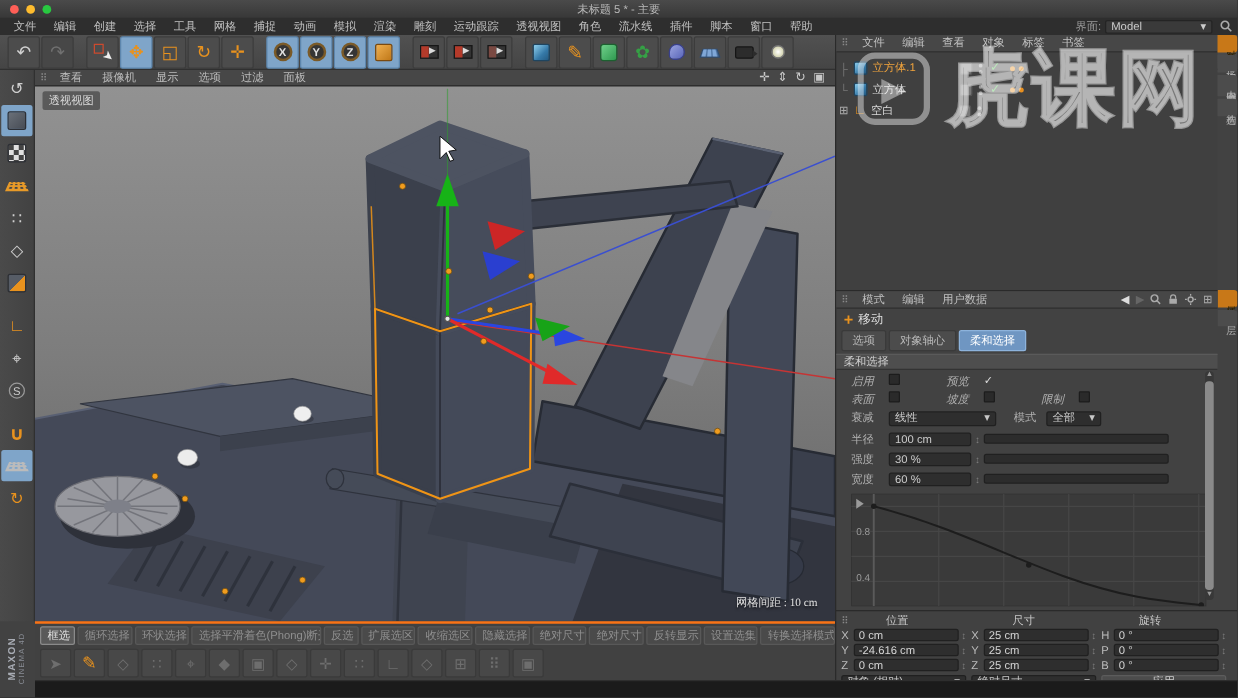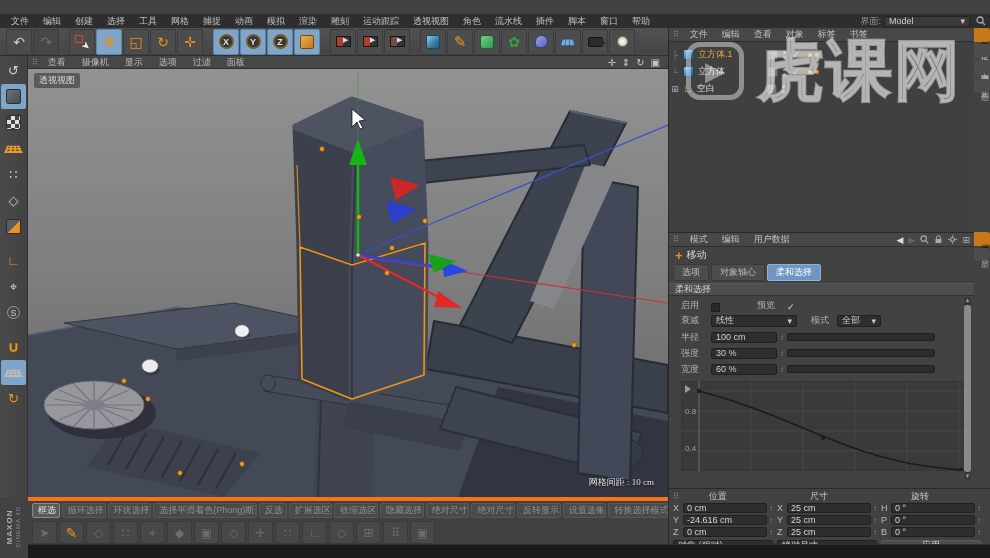--- a/index.html
+++ b/index.html
@@ -69,21 +69,21 @@
   .vpmenu{height:13px;background:#474747;border-bottom:1px solid #2e2e2e;display:flex;align-items:center;padding:0 4px;color:#bbb;}
   .vpmenu .mi{padding:0 8px;}
   .vpmenu .grip{color:#8a8a8a;margin-right:2px;font-size:8px;}
   .vpmenu .spacer{flex:1}
   .vpctl{display:flex;gap:6px;margin-right:4px;color:#c8c8c8;font-size:10px;}
   .vpcanvas{position:relative;width:640px;height:428px;overflow:hidden;}
   .vplabel{position:absolute;left:6px;top:4px;background:rgba(62,62,62,.65);color:#d8d8d8;padding:1px 5px;border-radius:2px;}
   .gridlabel{position:absolute;right:14px;bottom:8px;color:#e2e2e2;text-shadow:0 1px 2px rgba(0,0,0,.7);font-family:Liberation Serif, serif;}
 
   
-  .cmd{position:absolute;left:28px;top:497px;width:640px;height:47px;background:#414141;border-top:4px solid #f97316;padding:2px 0 0 4px;}
+  .cmd{position:absolute;left:28px;top:497px;width:640px;height:47px;background:#414141;border-top:2px solid #f97316;padding:2px 0 0 4px;}
   .cmd-row1{display:flex;gap:2px;height:15px;}
   .cmd-row1 .btn{background:#4a4a4a;border:1px solid #585858;border-radius:2px;color:#8f8f8f;padding:0 5px;display:flex;align-items:center;white-space:nowrap;overflow:hidden;}
   .cmd-row1 .btn:first-child{background:#5a5a5a;border-color:#8a8a8a;color:#e2e2e2;}
   .cmd-row2{display:flex;gap:2px;margin-top:3px;}
   .cmd-row2 .ibtn{width:25px;height:23px;background:#484848;border:1px solid #3a3a3a;border-radius:2px;display:flex;align-items:center;justify-content:center;color:#6e6e6e;font-size:12px;}
   .cmd-row2 .ibtn.pen{color:var(--orange);font-size:14px;}
 
   
   .objmgr{position:absolute;left:668px;top:28px;width:306px;height:204px;background:#404040;border-left:1px solid #2a2a2a;}
   .pmenu{height:14px;background:#474747;border-bottom:1px solid #2e2e2e;display:flex;align-items:center;padding:0 4px;color:#c0c0c0;}
@@ -114,21 +114,21 @@
   .attrmgr{position:absolute;left:668px;top:232px;width:306px;height:256px;background:#424242;border-left:1px solid #2a2a2a;border-top:1px solid #2a2a2a;}
   .tooltitle{height:16px;display:flex;align-items:center;padding-left:6px;color:#ddd;font-size:10px;}
   .tooltitle .plus{color:var(--orange);font-weight:bold;font-size:13px;margin-right:4px;}
   .attr-tabs{display:flex;gap:2px;padding:1px 0 2px 4px;}
   .attr-tabs .tab{background:#4c4c4c;border:1px solid #3a3a3a;border-radius:2px;color:#b8b8b8;padding:1px 8px;}
   .attr-tabs .tab:nth-child(3){background:#6f96c2;border-color:#8db3dc;color:#fff;}
   .sechdr{height:13px;background:#4e4e4e;border-top:1px solid #5a5a5a;border-bottom:1px solid #333;color:#d0d0d0;padding-left:6px;display:flex;align-items:center;}
   .prow{display:flex;align-items:center;height:14px;padding-left:12px;color:#b0b0b0;}
   .plabel{width:30px;}
   .cb{width:9px;height:9px;background:#2a2a2a;border:1px solid #1c1c1c;border-radius:1px;margin-right:4px;}
-  .cbgroup{display:flex;align-items:flex-end;width:76px;}
+  .cbgroup{display:flex;align-items:flex-start;width:76px;font-style:italic;}
   .ck{color:#d8d8d8;font-size:9px;margin-right:4px;}
   .dd{height:12px;background:#2e2e2e;border:1px solid #202020;border-radius:2px;color:#c8c8c8;display:flex;align-items:center;justify-content:space-between;padding:0 4px;}
   .srow{display:flex;align-items:center;height:16px;padding-left:12px;color:#b0b0b0;}
   .sval{width:66px;height:11px;background:#2e2e2e;border:1px solid #202020;border-radius:2px;color:#ccc;display:flex;align-items:center;padding-left:4px;margin-right:3px;}
   .step{color:#808080;font-size:8px;margin-right:3px;}
   .track{width:148px;height:8px;background:#2c2c2c;border:1px solid #202020;border-radius:2px;overflow:hidden;}
   .fill{height:100%;background:#8f8f8f;}
   .curvebox{margin:4px 10px 0 12px;position:relative;}
   .ascroll{position:absolute;right:3px;top:64px;bottom:8px;width:7px;background:#383838;border-radius:3px;display:flex;flex-direction:column;align-items:center;}
   .ascroll .ar{color:#999;font-size:6px;line-height:7px;}
@@ -152,20 +152,28 @@
 
   .watermark{position:absolute;left:686px;top:12px;width:302px;height:118px;display:flex;align-items:center;gap:14px;pointer-events:none;z-index:40;overflow:hidden;}
   .wlogo{width:58px;height:58px;border:5px solid rgba(255,255,255,.42);border-radius:14px;display:flex;align-items:center;justify-content:center;color:rgba(255,255,255,.42);font-size:26px;flex:none;}
   .wtext{font-size:66px;font-weight:bold;color:rgba(255,255,255,.30);letter-spacing:2px;white-space:nowrap;-webkit-text-stroke:2px rgba(255,255,255,.45);}
 </style>
 </head>
 <body>
 
 <div class="screen">
 
+  <div class="titlebar">
+    <div class="lights">
+      <span class="light r"></span>
+      <span class="light y"></span>
+      <span class="light g"></span>
+    </div>
+    <div class="wtitle">未标题 5 * - 主要</div>
+  </div>
 
   <div class="menubar">
     <div style="display:flex">
         <span class="mi">文件</span>
         <span class="mi">编辑</span>
         <span class="mi">创建</span>
         <span class="mi">选择</span>
         <span class="mi">工具</span>
         <span class="mi">网格</span>
         <span class="mi">捕捉</span>
@@ -626,20 +634,34 @@
     <div class="sechdr">柔和选择</div>
 
     <div class="prow" style="margin-top:2px">
       <span class="cbgroup">
           <span class="plabel">启用</span>
           <span class="cb"></span>
         </span>
       <span class="cbgroup">
           <span class="plabel">预览</span>
           <span class="ck">✓</span>
+        </span>
+    </div>
+    <div class="prow">
+      <span class="cbgroup">
+          <span class="plabel">表面</span>
+          <span class="cb"></span>
+        </span>
+      <span class="cbgroup">
+          <span class="plabel">坡度</span>
+          <span class="cb"></span>
+        </span>
+      <span class="cbgroup">
+          <span class="plabel">限制</span>
+          <span class="cb"></span>
         </span>
     </div>
     <div class="prow" style="height:17px">
       <span class="plabel">衰减</span>
       <span class="dd" style="width:86px">
           <span>线性</span>
           <span>▾</span>
         </span>
       <span class="plabel" style="margin-left:14px;width:26px">模式</span>
       <span class="dd" style="width:44px">

